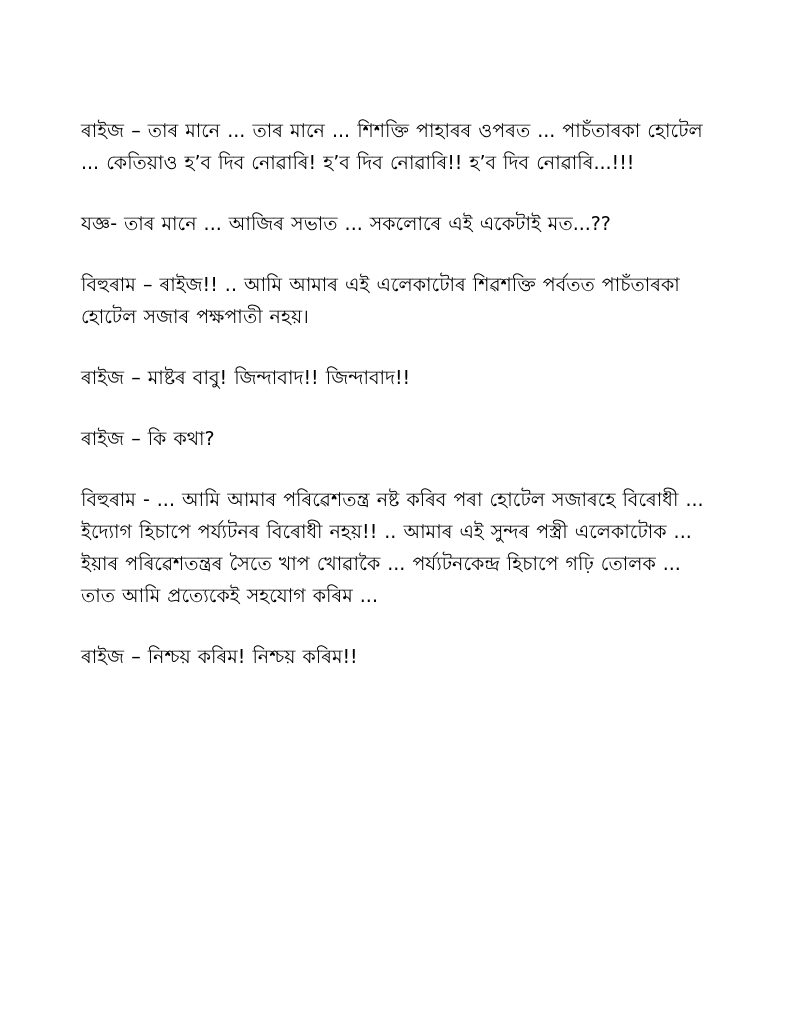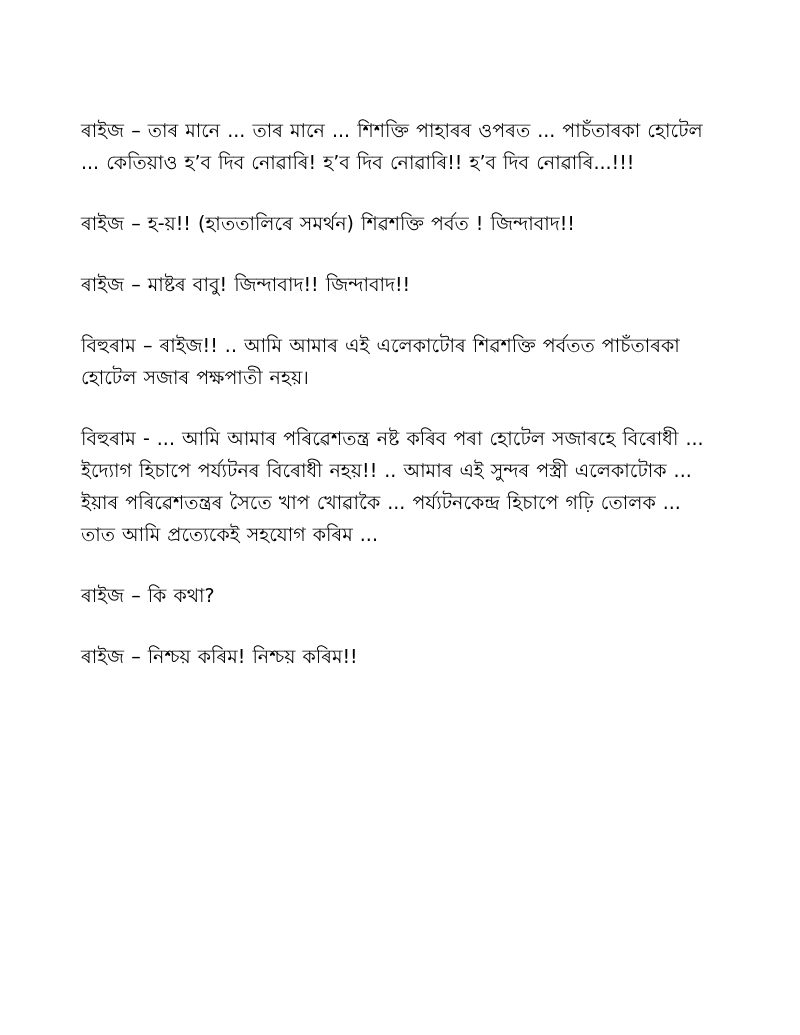--- a/index.html
+++ b/index.html
@@ -31,20 +31,20 @@
     text-align: left;
     word-spacing: 1px;
   }
 </style>
 </head>
 <body>
 
 <div class="page">
   <div class="content">
     <p class="dialogue">ৰাইজ – তাৰ মানে ... তাৰ মানে ... শিশক্তি পাহাৰৰ ওপৰত ... পাচঁতাৰকা হোটেল ... কেতিয়াও হ’ব দিব নোৱাৰি! হ’ব দিব নোৱাৰি!! হ’ব দিব নোৱাৰি...!!!</p>
-    <p class="dialogue">ৰাইজ – হ-য়!! (হাততালিৰে সমৰ্থন) শিৱশক্তি পৰ্বত ! জিন্দাবাদ!!</p>
+    <p class="dialogue">যজ্ঞ- তাৰ মানে ... আজিৰ সভাত ... সকলোৰে এই একেটাই মত...??</p>
+    <p class="dialogue">বিহুৰাম – ৰাইজ!! .. আমি আমাৰ এই এলেকাটোৰ শিৱশক্তি পৰ্বতত পাচঁতাৰকা হোটেল সজাৰ পক্ষপাতী নহয়।</p>
     <p class="dialogue">ৰাইজ – মাষ্টৰ বাবু! জিন্দাবাদ!! জিন্দাবাদ!!</p>
-    <p class="dialogue">বিহুৰাম – ৰাইজ!! .. আমি আমাৰ এই এলেকাটোৰ শিৱশক্তি পৰ্বতত পাচঁতাৰকা হোটেল সজাৰ পক্ষপাতী নহয়।</p>
+    <p class="dialogue">ৰাইজ – কি কথা?</p>
     <p class="dialogue">বিহুৰাম - ... আমি আমাৰ পৰিৱেশতন্ত্ৰ নষ্ট কৰিব পৰা হোটেল সজাৰহে বিৰোধী ... ইদ্যোগ হিচাপে পৰ্য্যটনৰ বিৰোধী নহয়!! .. আমাৰ এই সুন্দৰ পস্ত্ৰী এলেকাটোক ... ইয়াৰ পৰিৱেশতন্ত্ৰৰ সৈতে খাপ খোৱাকৈ ... পৰ্য্যটনকেন্দ্ৰ হিচাপে গঢ়ি তোলক ... তাত আমি প্ৰত্যেকেই সহযোগ কৰিম ...</p>
-    <p class="dialogue">ৰাইজ – কি কথা?</p>
     <p class="dialogue">ৰাইজ – নিশ্চয় কৰিম! নিশ্চয় কৰিম!!</p>
   </div>
 </div>
 
 </body></html>

